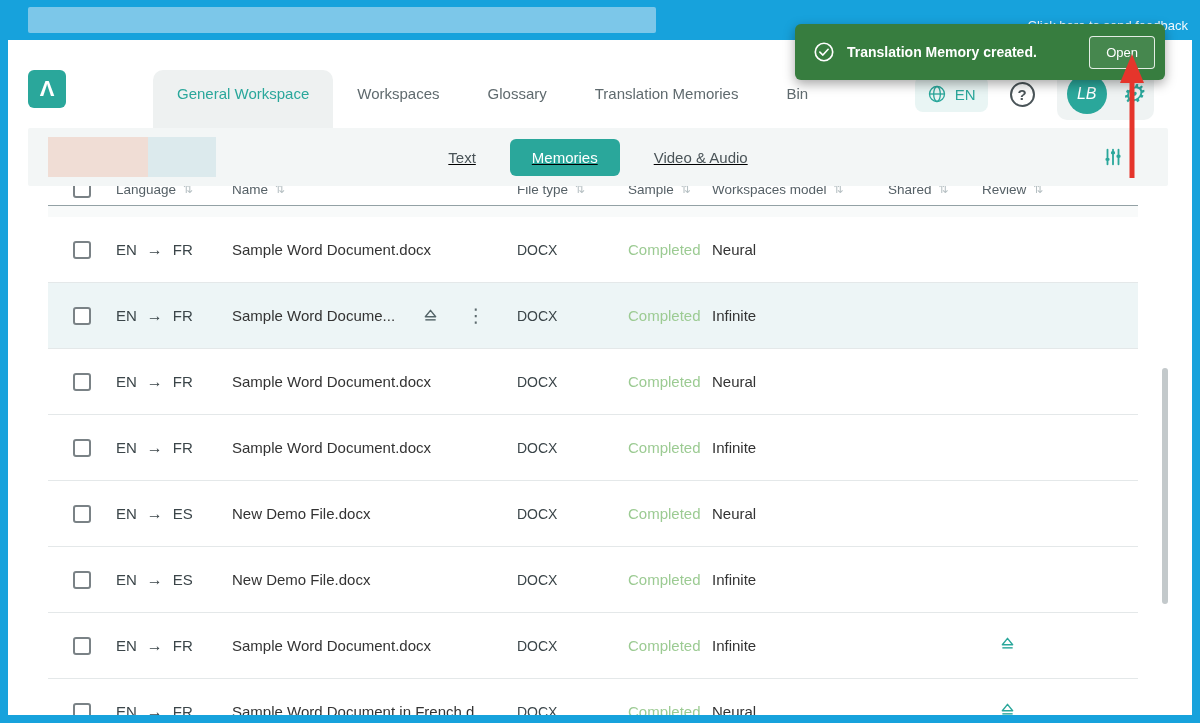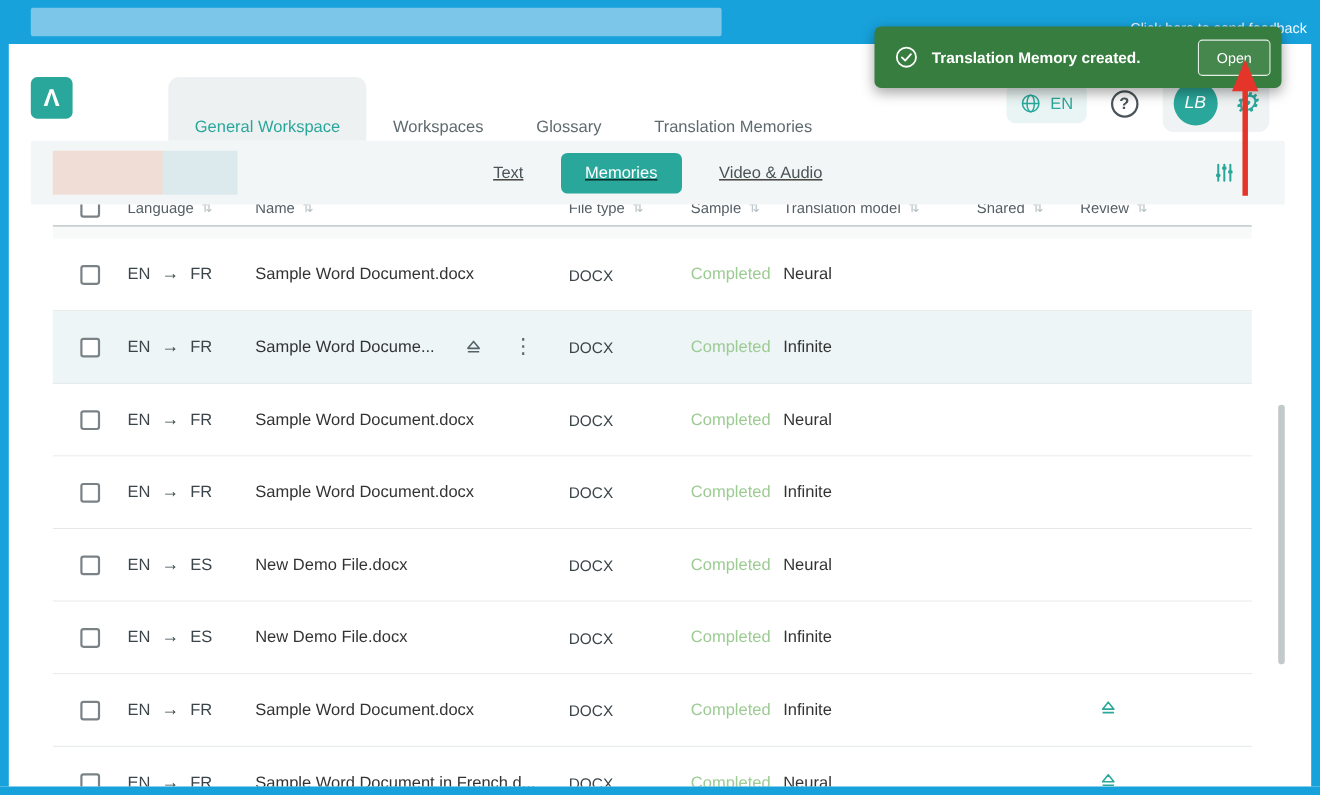--- a/index.html
+++ b/index.html
@@ -40,21 +40,21 @@
   
   .nav { position:relative; height:88px; background:#fff; }
   .logo {
     position:absolute; left:20px; top:30px; width:38px; height:38px;
     background:#2aa79b; border-radius:6px; color:#fff;
     display:flex; align-items:center; justify-content:center;
     font-size:22px; font-weight:bold;
   }
   .nav-tabs { position:absolute; left:145px; bottom:0; display:flex; align-items:flex-end; height:58px; }
   .nav-tab {
-    padding:4px 24px; height:58px; display:flex; align-items:flex-end;
+    padding:15px 24px; height:58px; display:flex; align-items:flex-start;
     font-size:15px; color:#5f6a6e; cursor:pointer; white-space:nowrap;
   }
   .nav-tab.active { background:#eef1f1; border-radius:10px 10px 0 0; color:#2aa79b; font-weight:500; }
   .nav-right { position:absolute; right:38px; top:28px; height:52px; display:flex; align-items:center; gap:22px; }
   .lang-pill {
     display:flex; align-items:center; gap:8px; background:#e9f5f4; border-radius:8px;
     padding:8px 12px; color:#2aa79b; font-size:15px; font-weight:500; cursor:pointer;
   }
   .help-btn {
     width:25px; height:25px; border:2px solid #4a5458; border-radius:50%;
@@ -133,20 +133,23 @@
   </div>
         <div class="nav-tab">
     <span>Workspaces</span>
   </div>
         <div class="nav-tab">
     <span>Glossary</span>
   </div>
         <div class="nav-tab">
     <span>Translation Memories</span>
   </div>
+        <div class="nav-tab">
+    <span>Bin</span>
+  </div>
       </div>
     <div class="nav-right">
       <div class="lang-pill">
         <span style="display:inline-flex;">
           <svg viewBox="0 0 24 24" width="20" height="20" fill="none" stroke="currentColor" stroke-width="1.6">
             <circle cx="12" cy="12" r="9"></circle>
             <ellipse cx="12" cy="12" rx="4" ry="9"></ellipse>
             <line x1="3" y1="12" x2="21" y2="12"></line>
           </svg>
         </span>
@@ -211,21 +214,21 @@
   </div>
           <div class="th">
     <span>File type</span>
     <span class="sort">⇅</span>
   </div>
           <div class="th">
     <span>Sample</span>
     <span class="sort">⇅</span>
   </div>
           <div class="th">
-    <span>Translation model</span>
+    <span>Workspaces model</span>
     <span class="sort">⇅</span>
   </div>
           <div class="th">
     <span>Shared</span>
     <span class="sort">⇅</span>
   </div>
           <div class="th">
     <span>Review</span>
     <span class="sort">⇅</span>
   </div>

